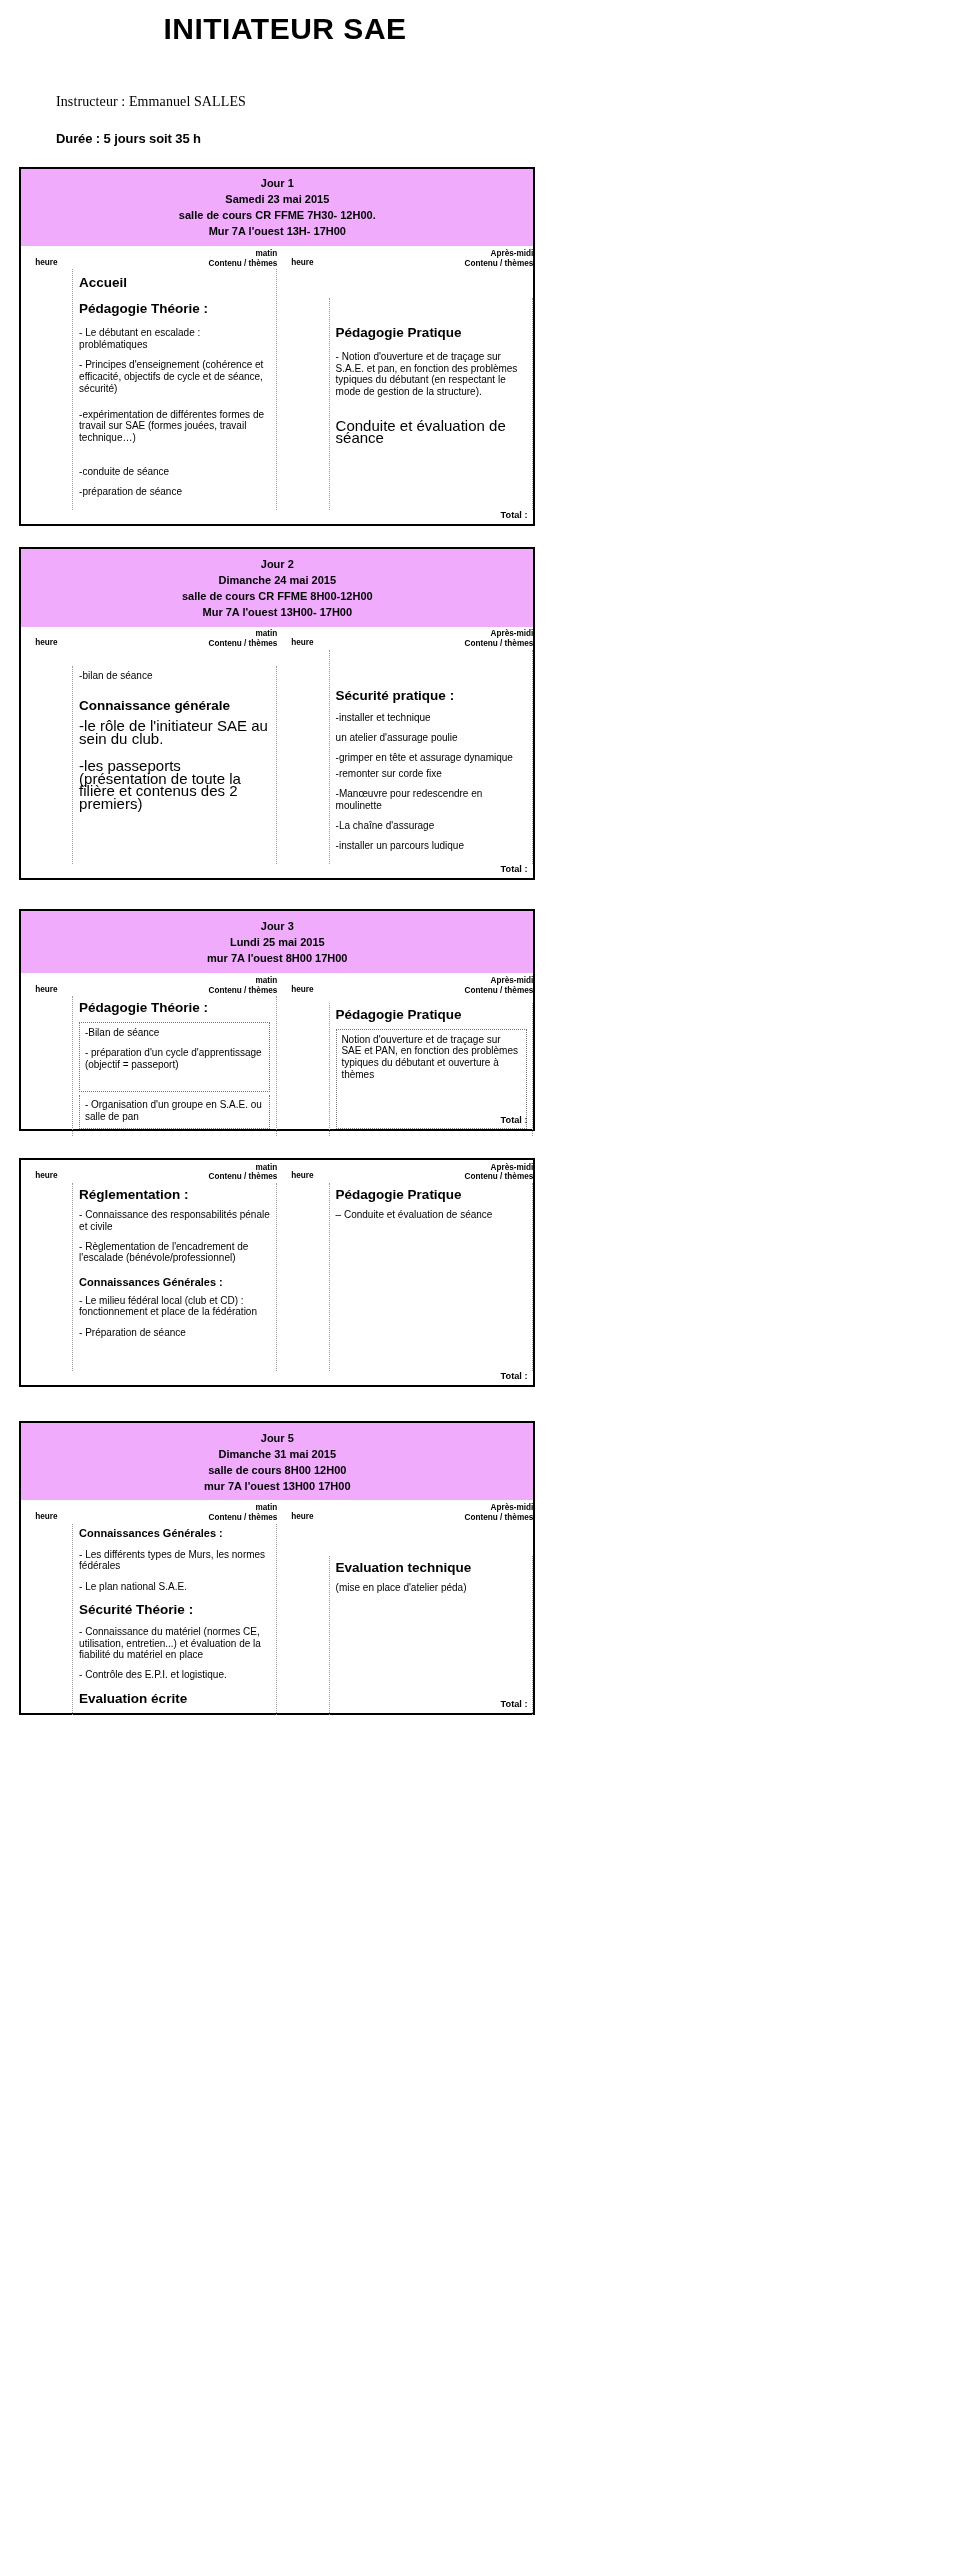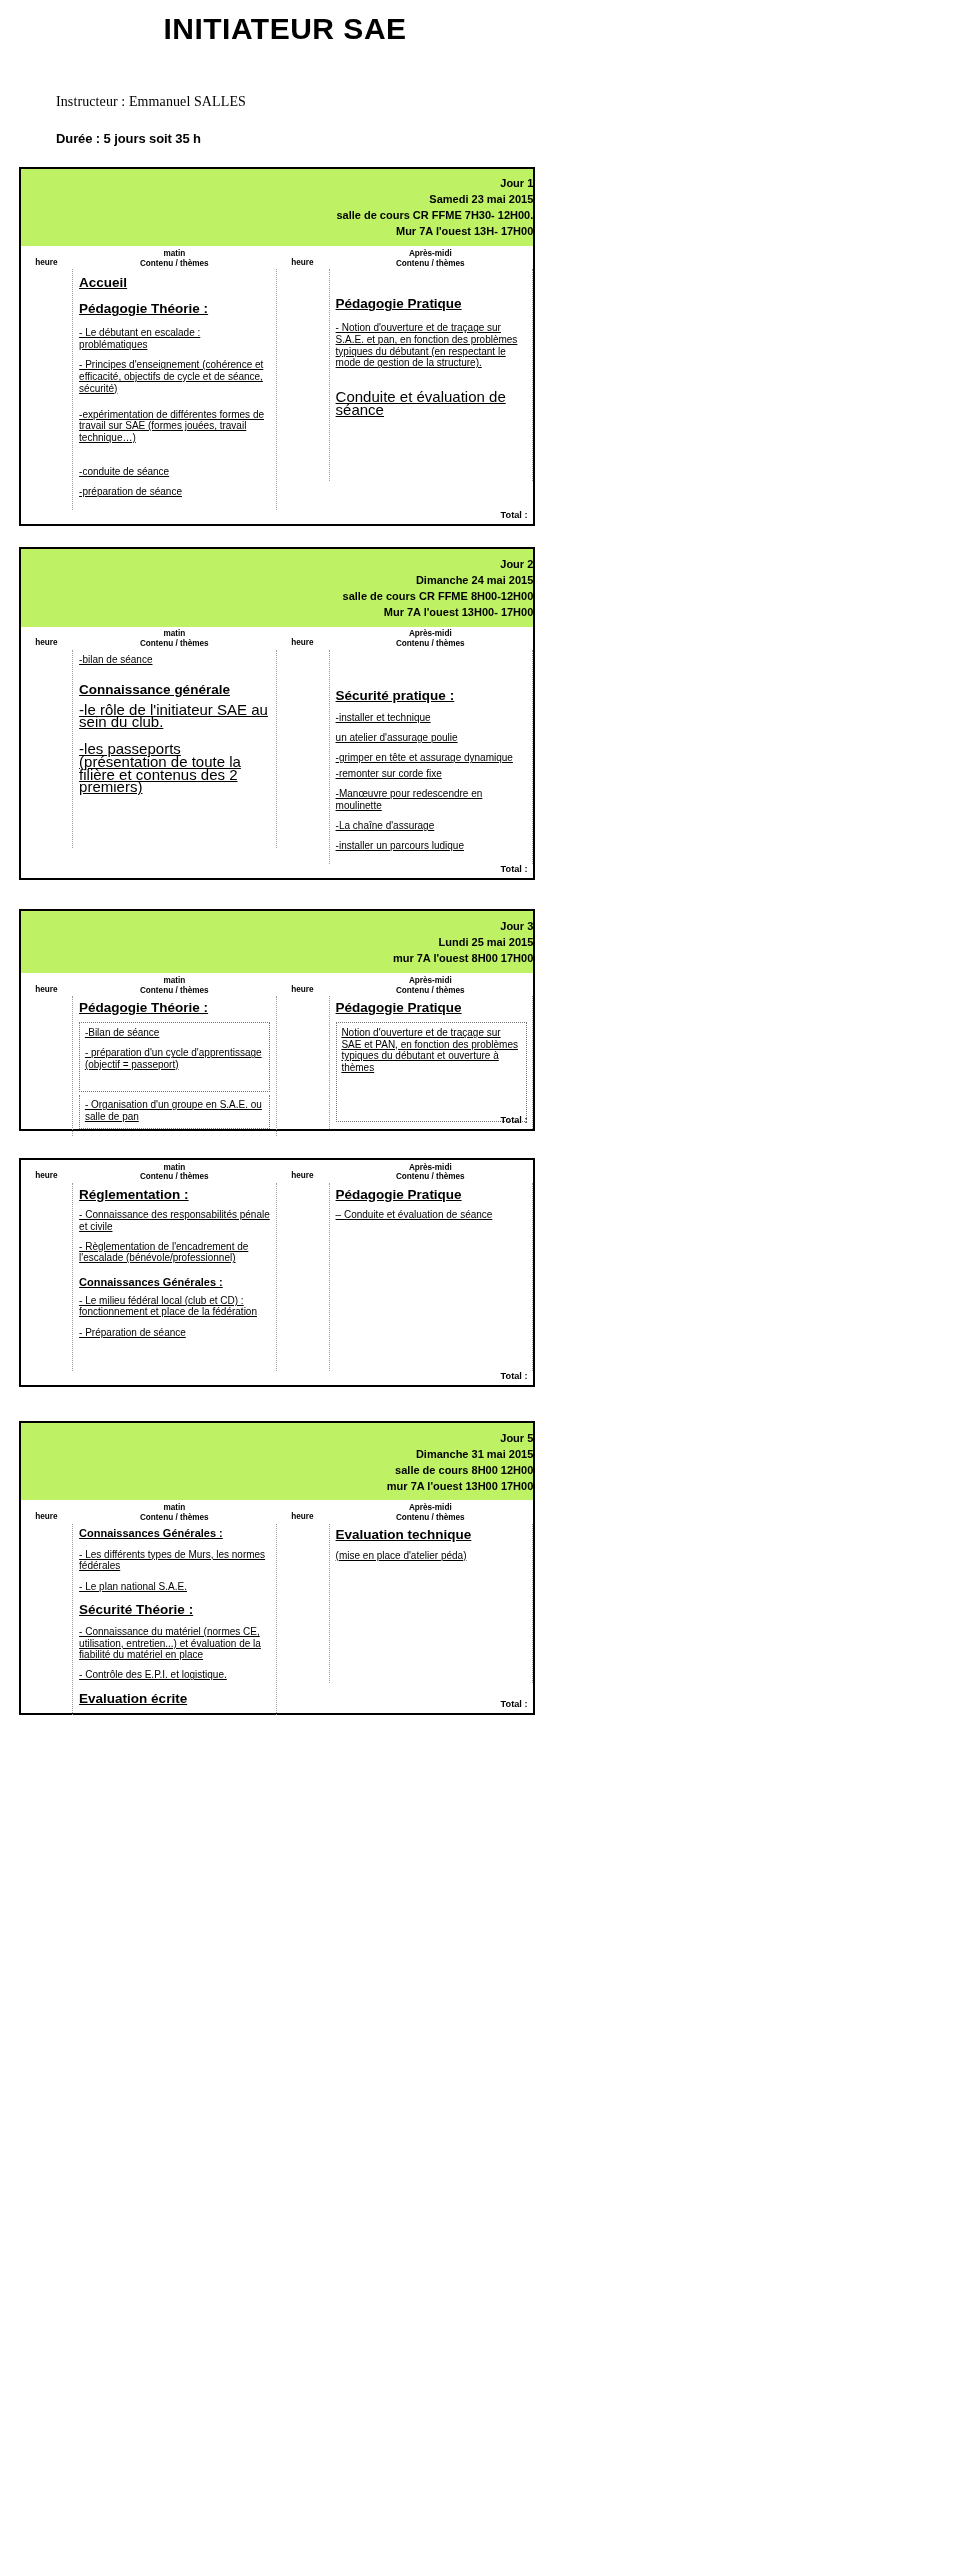--- a/index.html
+++ b/index.html
@@ -54,22 +54,22 @@
   
   .day-block {
     width: 516px;
     margin-left: 19.3px;
     margin-top: 21px;
     border: 2.4px solid #000;
     box-sizing: border-box;
     background: #fff;
   }
   .day-header {
-    background: #bef264;
-    text-align: right;
+    background: #f0abfc;
+    text-align: center;
     padding: 6.8px 0 6.8px 0;
     font-weight: bold;
     font-size: 11px;
     line-height: 16px;
   }
   .day-header .hline {
     display: block;
   }
   .cols-head {
     display: flex;
@@ -80,32 +80,31 @@
     padding-bottom: 1px;
   }
   .ch-heure {
     width: 50px;
     text-align: center;
     align-self: flex-end;
     padding-bottom: 1px;
   }
   .ch-col {
     flex: 1;
-    text-align: center;
+    text-align: right;
   }
   .ch-col .big {
     display: block;
   }
   .ch-col .sub {
     display: block;
   }
   .cols-body {
     display: flex;
-    align-items: flex-start;
-    text-decoration: underline;
+    align-items: flex-end;
   }
   .col-hour {
     width: 50px;
     flex: 0 0 50px;
     border-right: 1px dotted #999;
   }
   .col-hour.second {
     border-left: 1px dotted #999;
   }
   .col-content {

